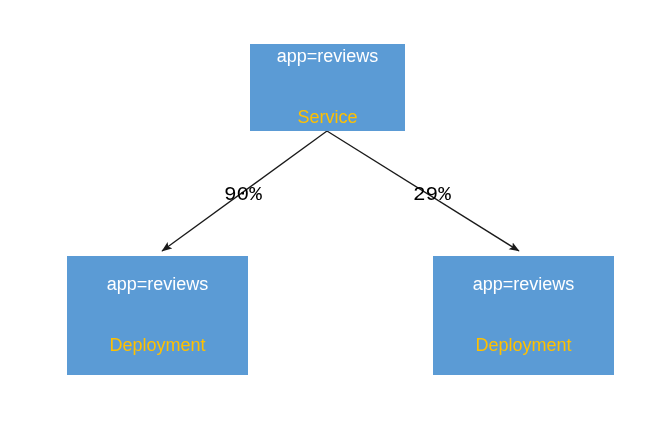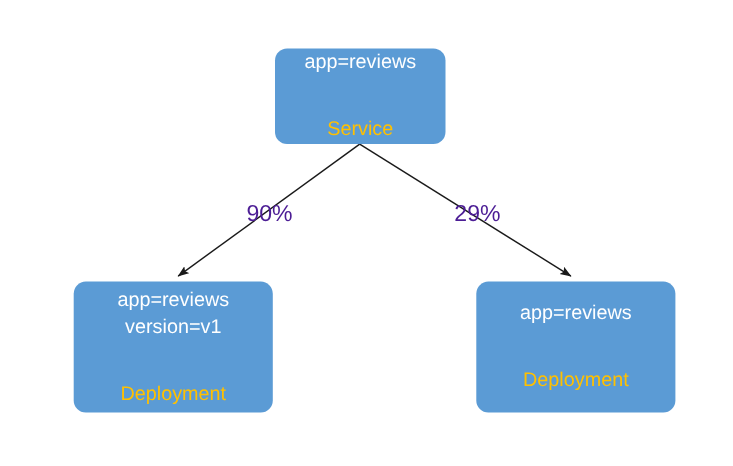--- a/index.html
+++ b/index.html
@@ -29,21 +29,21 @@
     top: 0;
     width: 666px;
     height: 424px;
     pointer-events: none;
   }
 
   .node {
     position: absolute;
     box-sizing: border-box;
     background: #5B9BD5;
-    border-radius: 11px;
+    border-radius: 0;
     display: flex;
     flex-direction: column;
     align-items: center;
     justify-content: center;
     text-align: center;
     line-height: 1.42;
   }
 
   .node-line {
     display: block;
@@ -76,23 +76,23 @@
 
   #node-deployment-v2 {
     left: 433px;
     top: 256px;
     width: 181px;
     height: 119px;
   }
 
   .edge-label {
     position: absolute;
-    font-family: Liberation Sans, sans-serif;
+    font-family: Liberation Mono, monospace;
     font-size: 21px;
-    color: #4c1d95;
+    color: #000000;
     white-space: nowrap;
   }
 
   #edge-label-v1 {
     left: 224px;
     top: 183px;
   }
 
   #edge-label-v2 {
     left: 413px;
@@ -116,21 +116,20 @@
     <line x1="327" y1="131" x2="519" y2="251" stroke="#1a1a1a" stroke-width="1.3" marker-end="url(#arrowhead)"></line>
   </svg>
 
   <div class="node" id="node-service">
     <span class="node-line line-primary">app=reviews</span>
     <span class="node-line line-kind">Service</span>
   </div>
 
   <div class="node" id="node-deployment-v1">
     <span class="node-line line-primary">app=reviews</span>
-    <span class="node-line line-primary">version=v1</span>
     <span class="node-line line-kind">Deployment</span>
   </div>
 
   <div class="node" id="node-deployment-v2">
     <span class="node-line line-primary">app=reviews</span>
     <span class="node-line line-kind">Deployment</span>
   </div>
 
   <span class="edge-label" id="edge-label-v1">90%</span>
 

